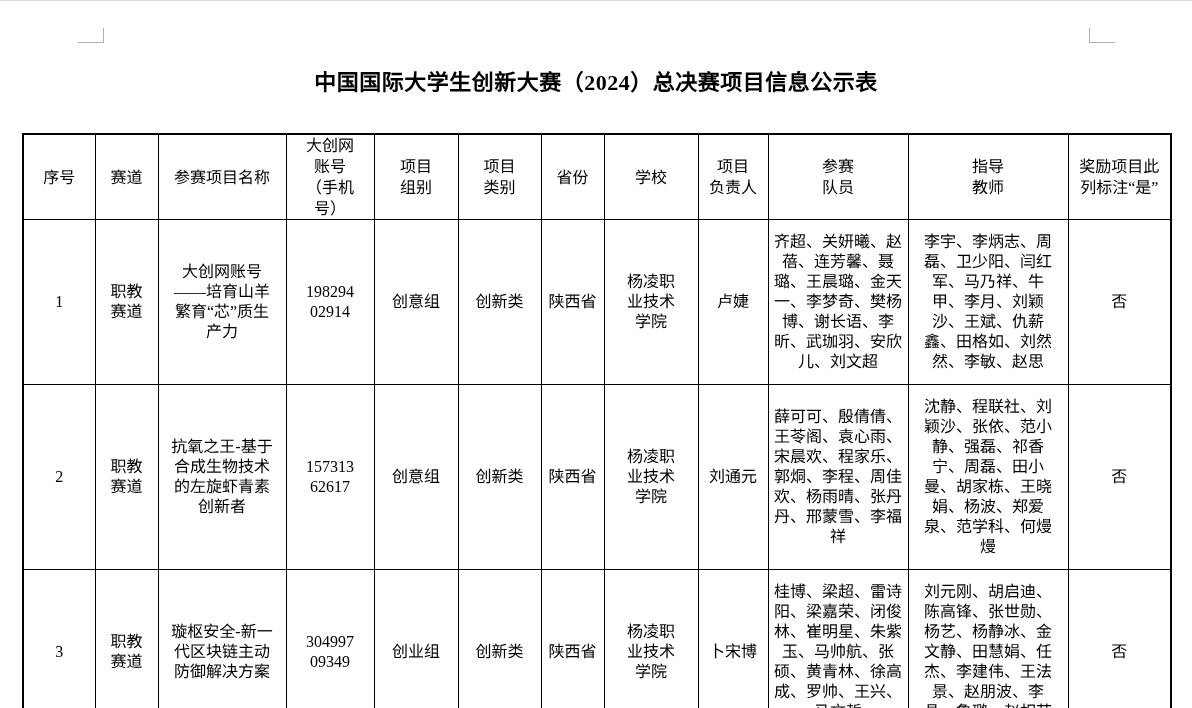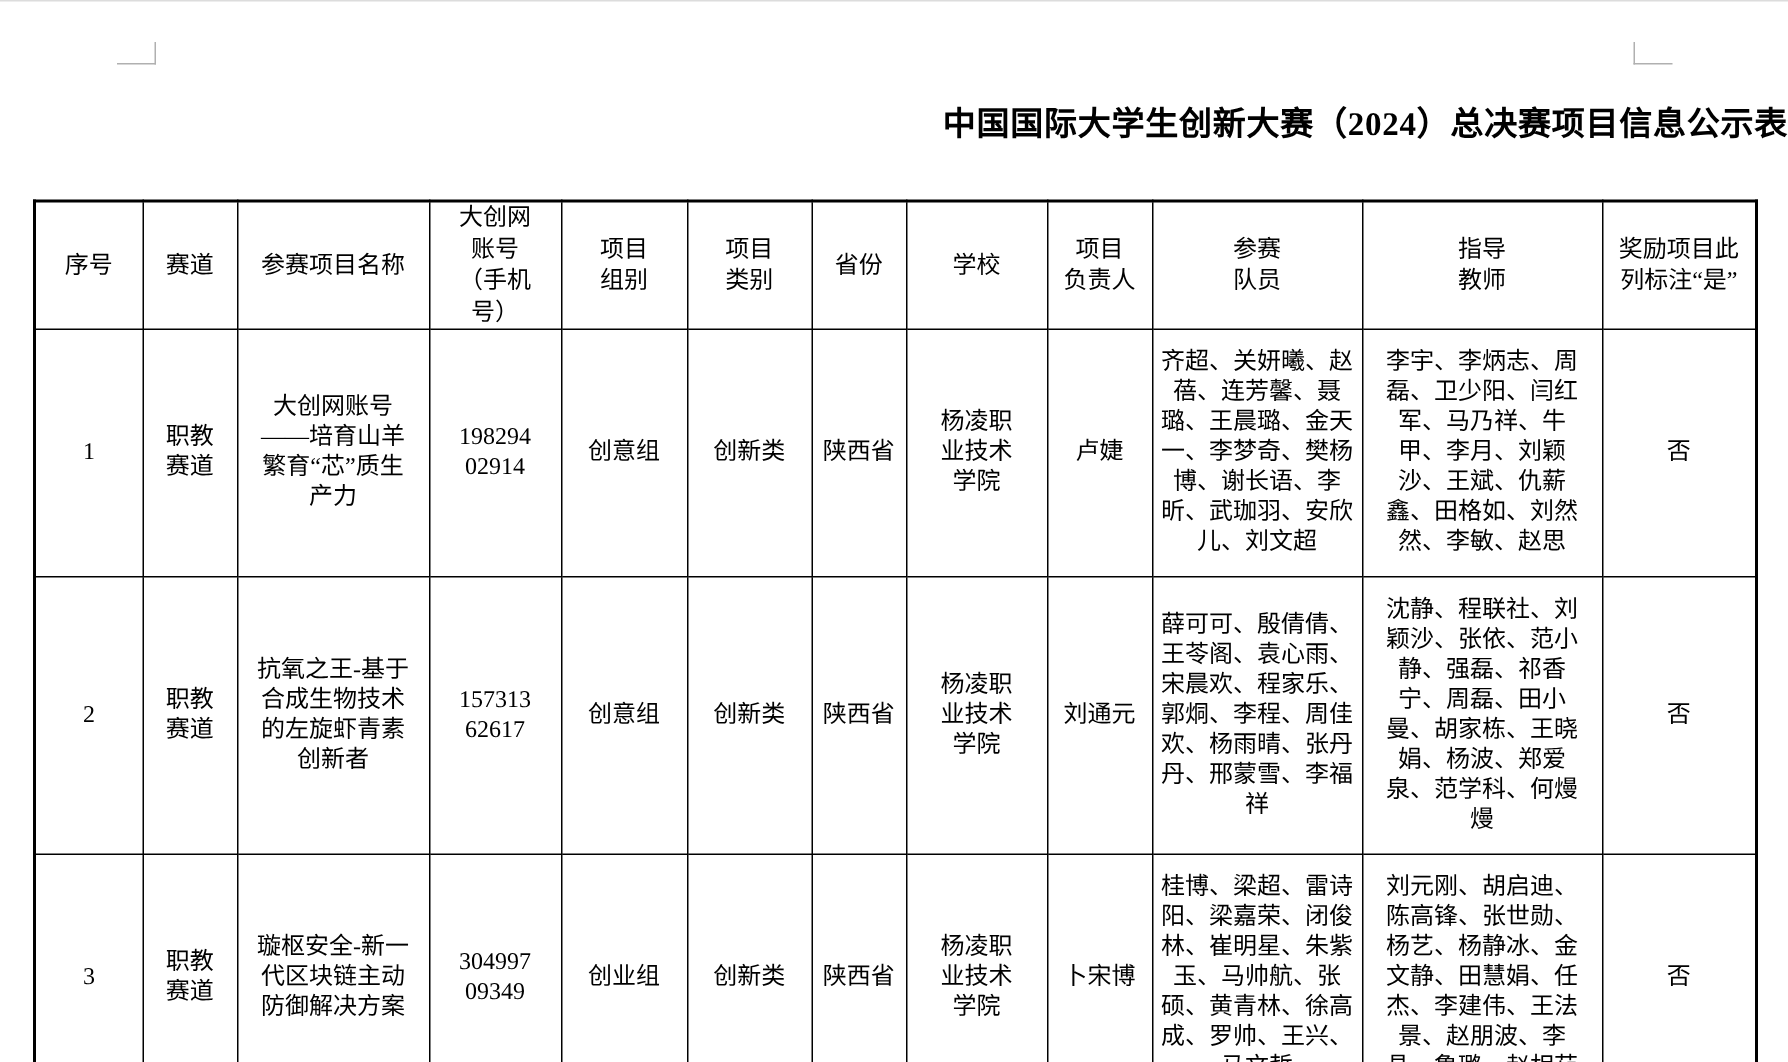--- a/index.html
+++ b/index.html
@@ -24,21 +24,21 @@
     border-bottom: 1px solid #b0b0b0;
   }
   .margin-mark.tr {
     left: 1089px; top: 28px;
     border-left: 1px solid #b0b0b0;
     border-bottom: 1px solid #b0b0b0;
   }
   .doc-title {
     position: absolute; top: 64px; left: 0; width: 100%;
     margin: 0;
-    text-align: right;
+    text-align: center;
     font-size: 22px; font-weight: bold;
     letter-spacing: 0.5px;
   }
   table.pub-table {
     position: absolute; left: 22px; top: 133px;
     width: 1148px;
     border-collapse: collapse;
     table-layout: fixed;
     border: 2px solid #000;
   }

